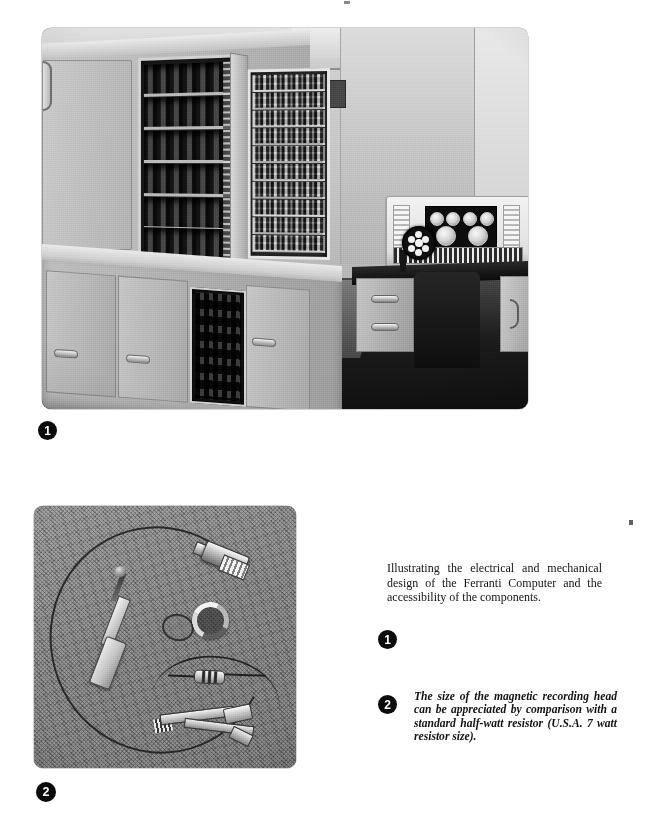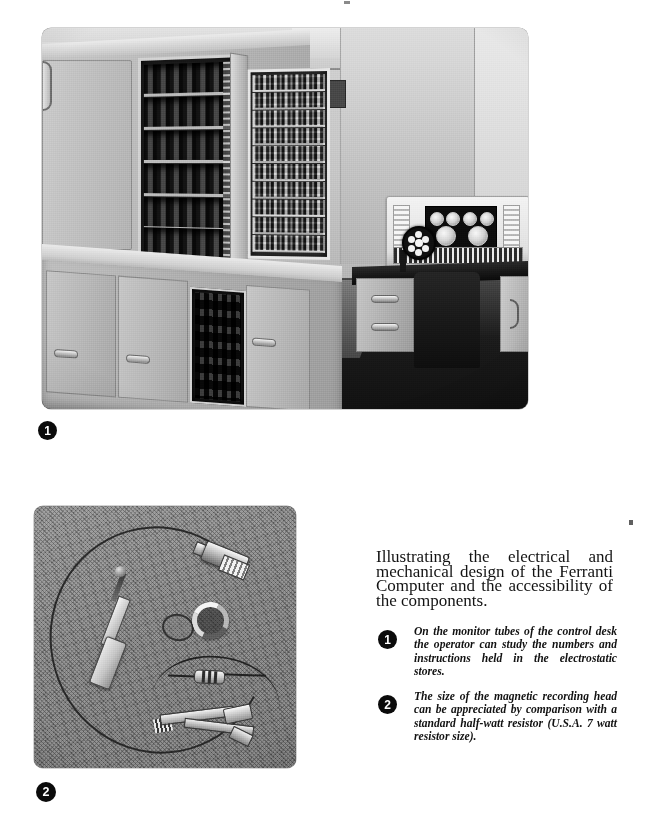--- a/index.html
+++ b/index.html
@@ -453,22 +453,22 @@
     font-family: "Liberation Sans", sans-serif;
     font-weight: bold;
     line-height: 1;
   }
   #marker-photo-1 { left: 38px; top: 421px; width: 19px; height: 19px; font-size: 12px; }
   #marker-photo-2 { left: 36px; top: 782px; width: 20px; height: 20px; font-size: 12.5px; }
 
   .text-column { position: absolute; left: 372px; top: 546px; width: 245px; }
 
   #intro-paragraph {
-    margin: 4px;
-    font-size: 17px;
+    margin: 15px;
+    font-size: 12px;
     line-height: 14.6px;
     text-align: justify;
     color: #131313;
   }
 
   .caption-item {
     position: absolute;
     width: 245px;
     left: 372px;
   }
@@ -646,21 +646,20 @@
   </div>
 
   <div class="marker" id="marker-photo-2">2</div>
 
   <div class="text-column">
     <p id="intro-paragraph">Illustrating the electrical and mechanical design of the Ferranti Computer and the accessibility of the components.</p>
   </div>
 
   <div class="caption-item" id="caption-item-1">
     <div class="caption-marker">1</div>
-    <p class="caption-text">On the monitor tubes of the control desk the operator can study the numbers and instructions held in the electrostatic stores.</p>
   </div>
 
   <div class="caption-item" id="caption-item-2">
     <div class="caption-marker">2</div>
     <p class="caption-text">The size of the magnetic recording head can be appreciated by comparison with a standard half-watt resistor (U.S.A. 7 watt resistor size).</p>
   </div>
 
   <div class="speck" id="artifact-top-speck"></div>
   <div class="speck" id="artifact-right-speck"></div>
 

